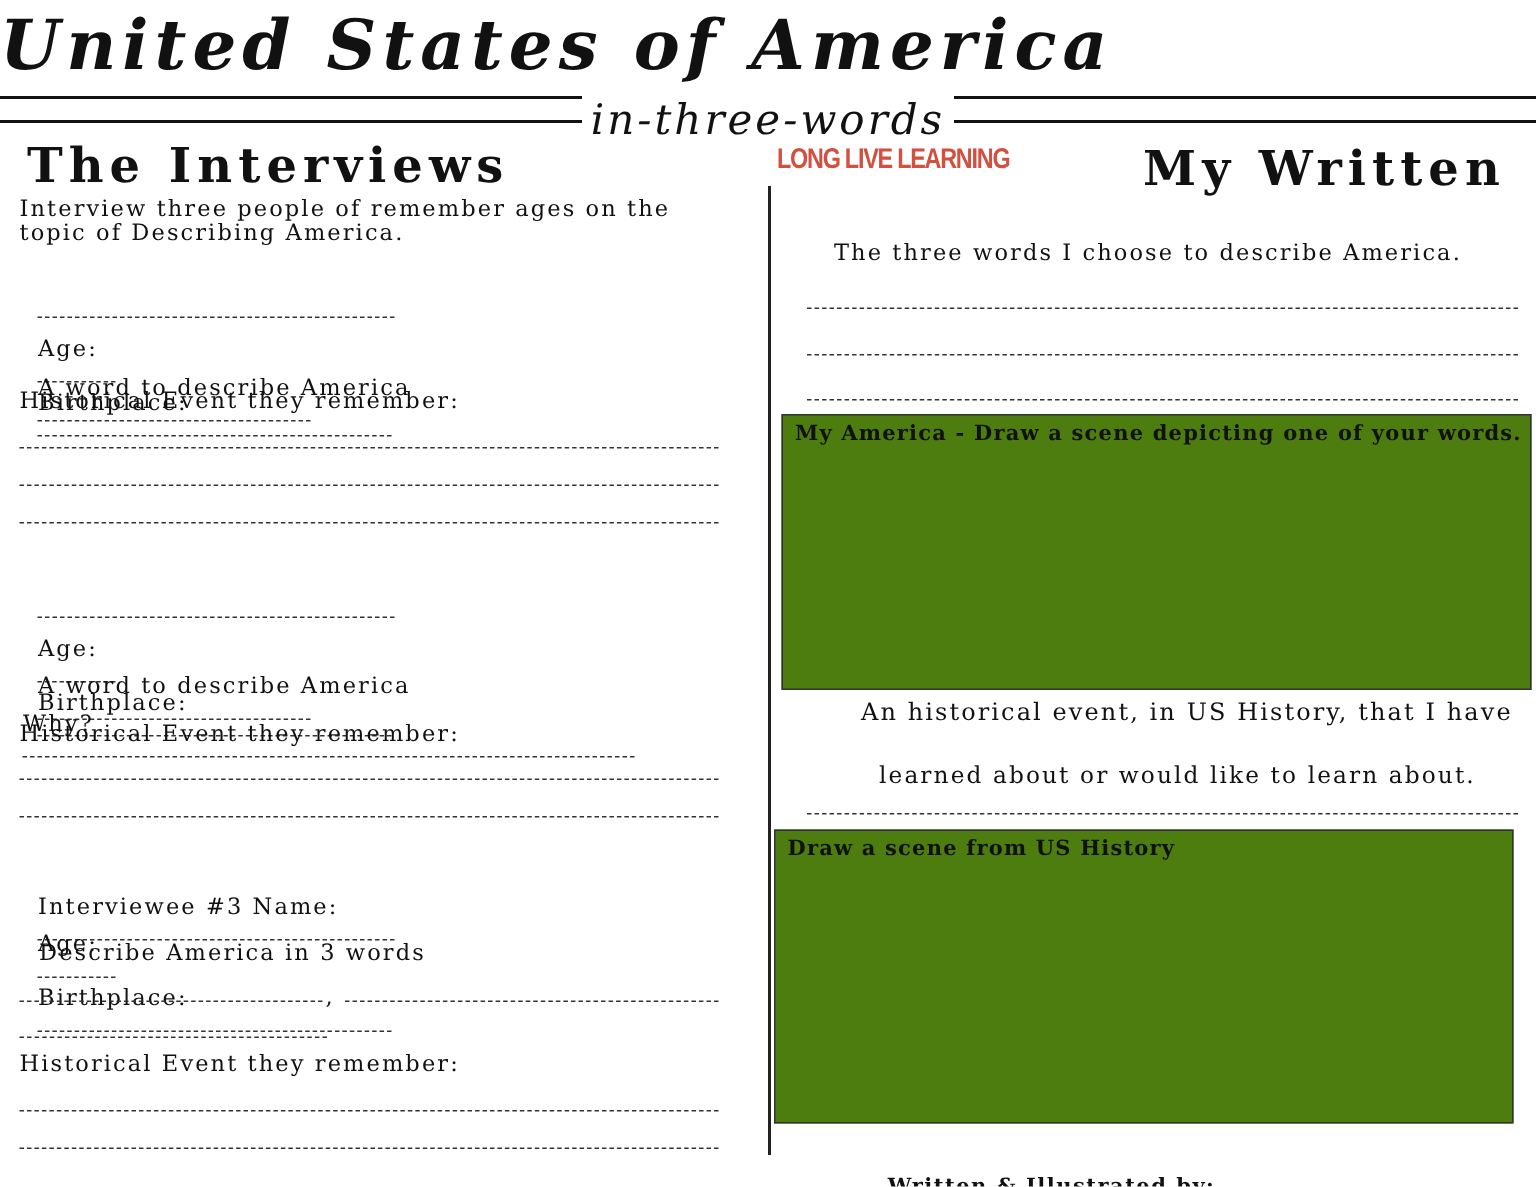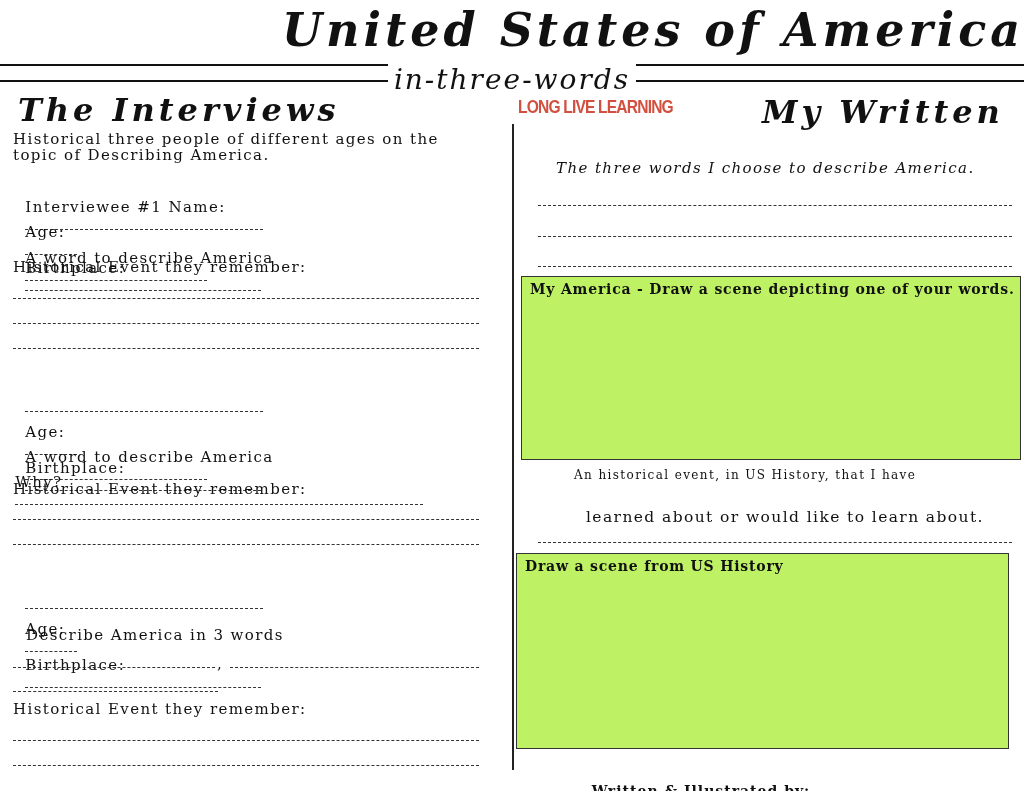--- a/index.html
+++ b/index.html
@@ -1,56 +1,55 @@
 <!DOCTYPE html>
 <html><head>
 <meta charset="utf-8">
 <style>
   html, body { margin:0; padding:0; background:#fff; }
   body { width:1024px; height:791px; position:relative; overflow:hidden; color:#111;
          font-family:"DejaVu Serif", serif; }
   .abs { position:absolute; }
-  .title { left:0; width:1024px; top:2px; text-align:right; font-family:"DejaVu Serif", serif;
+  .title { left:0; width:1024px; top:2px; text-align:left; font-family:"DejaVu Serif", serif;
            font-style:italic; font-weight:bold; font-size:46px; letter-spacing:4px; line-height:56px; }
   .rule { left:0; width:1024px; height:2px; background:#111; }
   .subtitle-wrap { left:0; width:1024px; top:64px; text-align:center; }
   .subtitle { display:inline-block; background:#fff; padding:0 6px; font-family:"DejaVu Serif", serif;
               font-style:italic; font-size:28px; letter-spacing:2px; line-height:32px; }
-  .sec-title { font-family:"DejaVu Serif", serif; font-style:italic; font-weight:bold; font-size:32px;
+  .sec-title { font-family:"DejaVu Serif", serif; font-weight:bold; font-size:32px;
                letter-spacing:4px; line-height:40px; }
   .brand { left:518px; top:96px; color:#d2503f; font-family:"Liberation Sans", sans-serif;
            font-weight:bold; font-size:19px; letter-spacing:-1px; transform:scaleX(0.82);
            transform-origin:left top; }
   .divider { left:512px; top:124px; width:2px; height:646px; background:#222; }
   .txt { font-family:"DejaVu Serif", serif; font-size:15px; letter-spacing:1.4px; white-space:pre; line-height:18px; }
   .blank { display:inline-block; border-bottom:1.5px dashed #333; height:13px; vertical-align:baseline; }
   .line { position:absolute; border-bottom:1.5px dashed #333; height:0; }
-  .box { position:absolute; border:1.5px solid #333; background:#bef264; }
+  .box { position:absolute; border:1.5px solid #333; background:#4d7c0f; }
   .box-label { position:absolute; left:8px; top:4px; font-family:"DejaVu Serif", serif; font-weight:bold;
                font-size:14px; letter-spacing:0.8px; white-space:nowrap; }
   .bold { font-weight:bold; }
 </style>
 </head>
 <body>
 
 <div class="abs title">United States of America</div>
 <div class="abs rule" style="top:64px;"></div>
 <div class="abs rule" style="top:80px;"></div>
 <div class="abs subtitle-wrap">
   <span class="subtitle">in-three-words</span>
 </div>
 <div class="abs brand">LONG LIVE LEARNING</div>
 <div class="abs divider"></div>
 
 <div class="abs sec-title" style="left:18px; top:90px;">The Interviews</div>
-<div class="abs txt" style="left:13px; top:131px; line-height:17px;">Historical three people of different ages on the</div>
+<div class="abs txt" style="left:13px; top:131px; line-height:17px;">Interview three people of remember ages on the</div>
 <div class="abs txt" style="left:13px; top:147px; line-height:17px;">topic of Describing America.</div>
 
 <div class="abs txt" style="left:13px; top:180px;">
-  <span>Interviewee #1 Name:</span>
   <span class="blank" style="width:238px;"></span>
 </div>
 <div class="abs txt" style="left:13px; top:205px;">
   <span>Age:</span>
   <span class="blank" style="width:52px;"></span>
   <span>Birthplace:</span>
   <span class="blank" style="width:236px;"></span>
 </div>
 <div class="abs txt" style="left:13px; top:231px;">
   <span>A word to describe America</span>
@@ -76,48 +75,49 @@
 </div>
 <div class="abs txt" style="left:3px; top:455px;">
   <span>Why?</span>
   <span class="blank" style="width:408px;"></span>
 </div>
 <div class="abs txt" style="left:13px; top:480px;">Historical Event they remember:</div>
 <div class="line" style="left:13px; top:519px; width:466px;"></div>
 <div class="line" style="left:13px; top:544px; width:466px;"></div>
 
 <div class="abs txt" style="left:13px; top:577px;">
+  <span>Interviewee #3 Name:</span>
   <span class="blank" style="width:238px;"></span>
 </div>
 <div class="abs txt" style="left:13px; top:602px;">
   <span>Age:</span>
   <span class="blank" style="width:52px;"></span>
   <span>Birthplace:</span>
   <span class="blank" style="width:236px;"></span>
 </div>
 <div class="abs txt" style="left:26px; top:626px;">Describe America in 3 words</div>
 <div class="line" style="left:13px; top:667px; width:202px;"></div>
 <div class="abs txt" style="left:217px; top:655px;">,</div>
 <div class="line" style="left:230px; top:667px; width:249px;"></div>
 <div class="line" style="left:13px; top:691px; width:205px;"></div>
 <div class="abs txt" style="left:13px; top:700px;">Historical Event they remember:</div>
 <div class="line" style="left:13px; top:740px; width:466px;"></div>
 <div class="line" style="left:13px; top:765px; width:466px;"></div>
 
 <div class="abs sec-title" style="left:762px; top:92px;">My Written</div>
-<div class="abs txt" style="left:556px; top:159px;font-style:italic;">The three words I choose to describe America.</div>
+<div class="abs txt" style="left:556px; top:159px;">The three words I choose to describe America.</div>
 <div class="line" style="left:538px; top:205px; width:474px;"></div>
 <div class="line" style="left:538px; top:236px; width:474px;"></div>
 <div class="line" style="left:538px; top:266px; width:474px;"></div>
 
 <div class="box" style="left:521px; top:276px; width:498px; height:182px;">
   <div class="box-label">My America - Draw a scene depicting one of your words.</div>
 </div>
 
-<div class="abs txt" style="left:574px; top:466px; font-size:12px;">An historical event, in US History, that I have</div>
+<div class="abs txt" style="left:574px; top:466px; font-size:16px;">An historical event, in US History, that I have</div>
 <div class="abs txt" style="left:586px; top:508px; font-size:15.5px;">learned about or would like to learn about.</div>
 <div class="line" style="left:538px; top:542px; width:474px;"></div>
 
 <div class="box" style="left:516px; top:553px; width:491px; height:194px;">
   <div class="box-label">Draw a scene from US History</div>
 </div>
 
 <div class="abs txt bold" style="left:580px; top:764px; font-size:14px; letter-spacing:1px;">
   <span>Written &amp; Illustrated by:</span>
   

